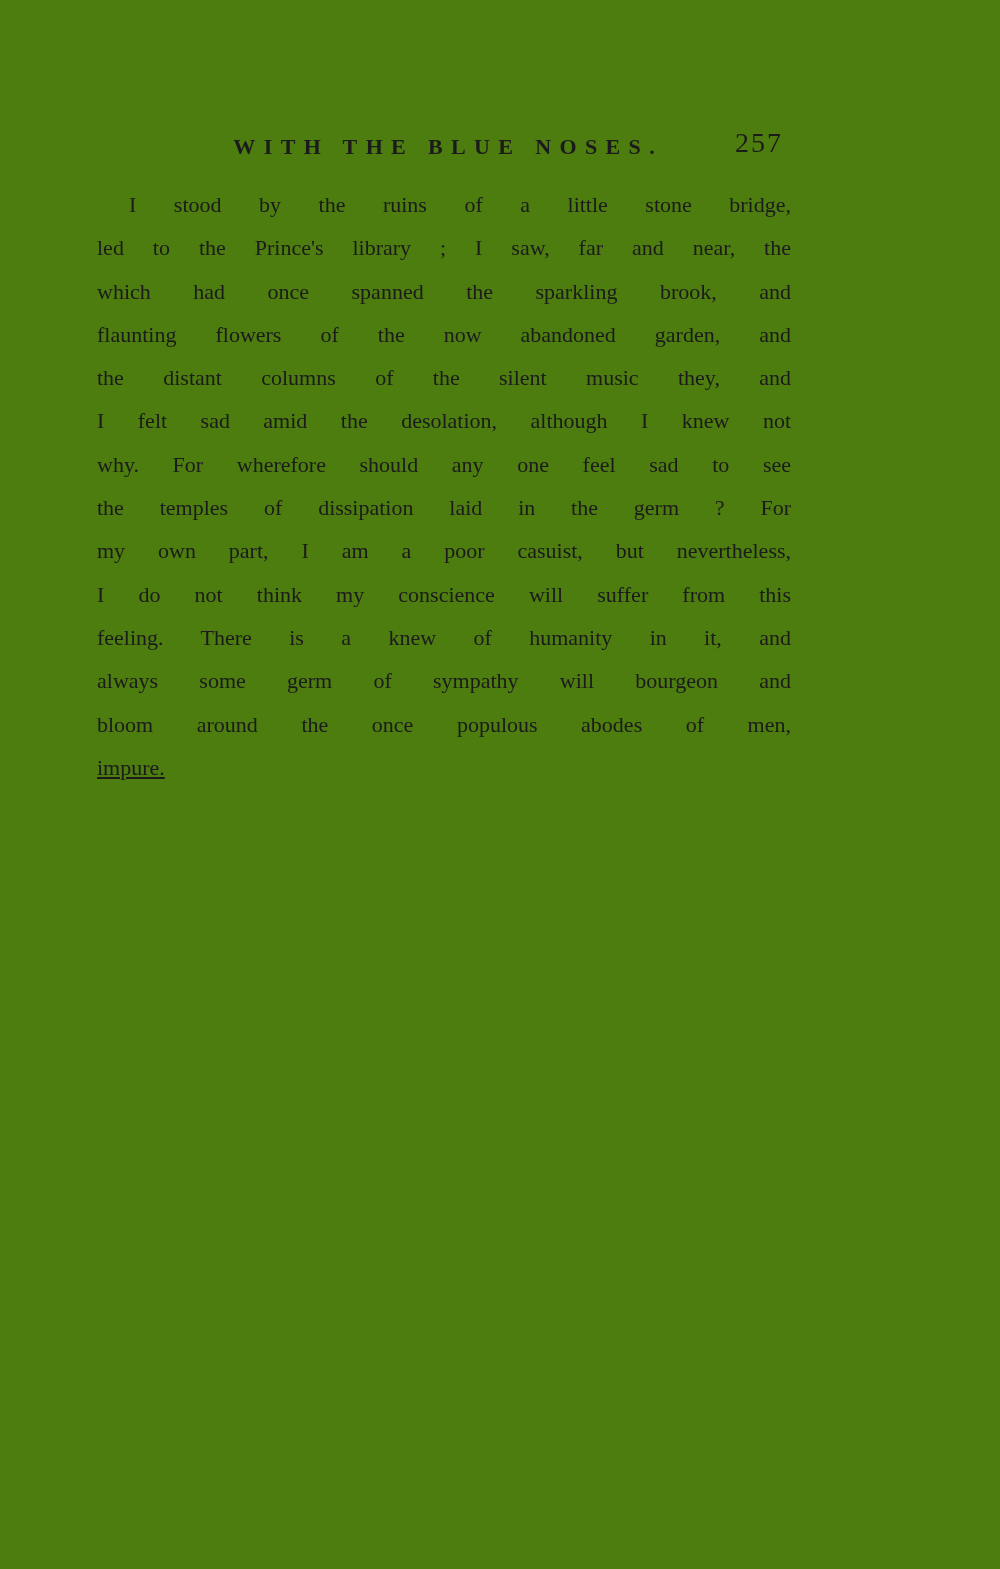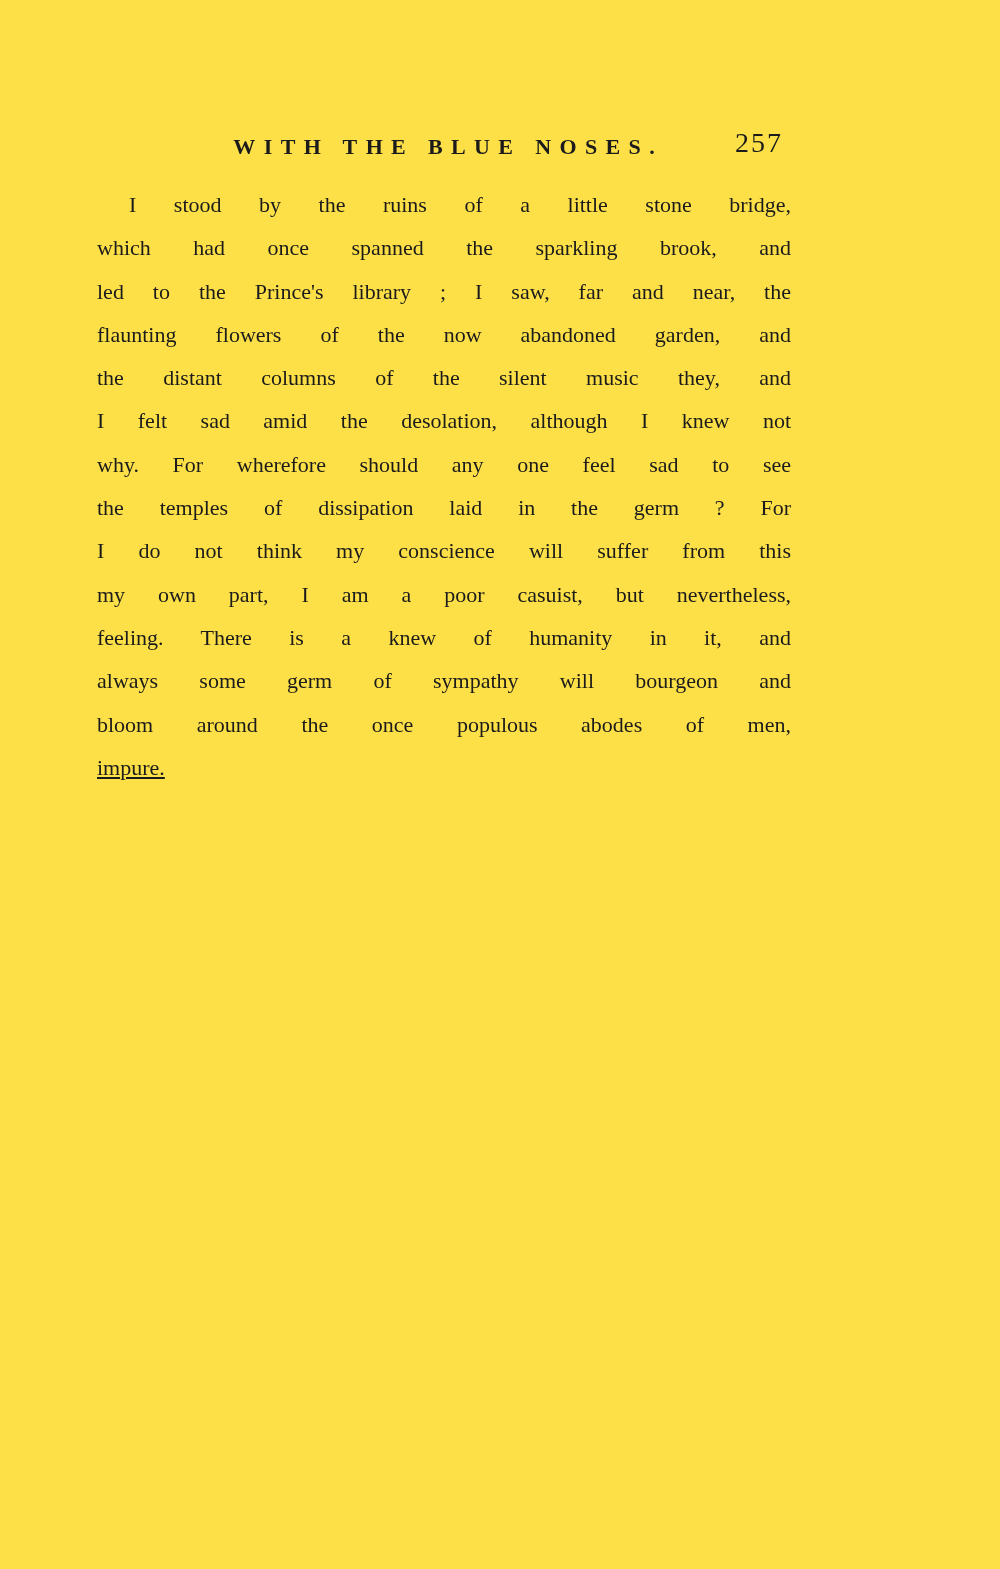--- a/index.html
+++ b/index.html
@@ -4,21 +4,21 @@
 <style>
   html, body {
     margin: 0;
     padding: 0;
     background: #ffffff;
   }
   .page {
     position: relative;
     width: 1000px;
     height: 1569px;
-    background: #fde047;
+    background: #4d7c0f;
     font-family: "Liberation Serif", "DejaVu Serif", serif;
     color: #1b1b1b;
     overflow: hidden;
   }
   .running-header {
     position: absolute;
     top: 134px;
     left: 97px;
     width: 694px;
     height: 36px;
@@ -65,28 +65,28 @@
 
 <div class="page">
 
   <div class="running-header">
     <div class="running-title">WITH THE BLUE NOSES.</div>
     <div class="page-number">257</div>
   </div>
 
   <div class="body-text">
     <div class="line line-first">I stood by the ruins of a little stone bridge,</div>
+    <div class="line">led to the Prince's library ; I saw, far and near, the</div>
     <div class="line">which had once spanned the sparkling brook, and</div>
-    <div class="line">led to the Prince's library ; I saw, far and near, the</div>
     <div class="line">flaunting flowers of the now abandoned garden, and</div>
     <div class="line">the distant columns of the silent music they, and</div>
     <div class="line">I felt sad amid the desolation, although I knew not</div>
     <div class="line">why. For wherefore should any one feel sad to see</div>
     <div class="line">the temples of dissipation laid in the germ ? For</div>
+    <div class="line">my own part, I am a poor casuist, but nevertheless,</div>
     <div class="line">I do not think my conscience will suffer from this</div>
-    <div class="line">my own part, I am a poor casuist, but nevertheless,</div>
     <div class="line">feeling. There is a knew of humanity in it, and</div>
     <div class="line">always some germ of sympathy will bourgeon and</div>
     <div class="line">bloom around the once populous abodes of men,</div>
     <div class="line line-last">impure.</div>
   </div>
 
 </div>
 
 </body></html>

